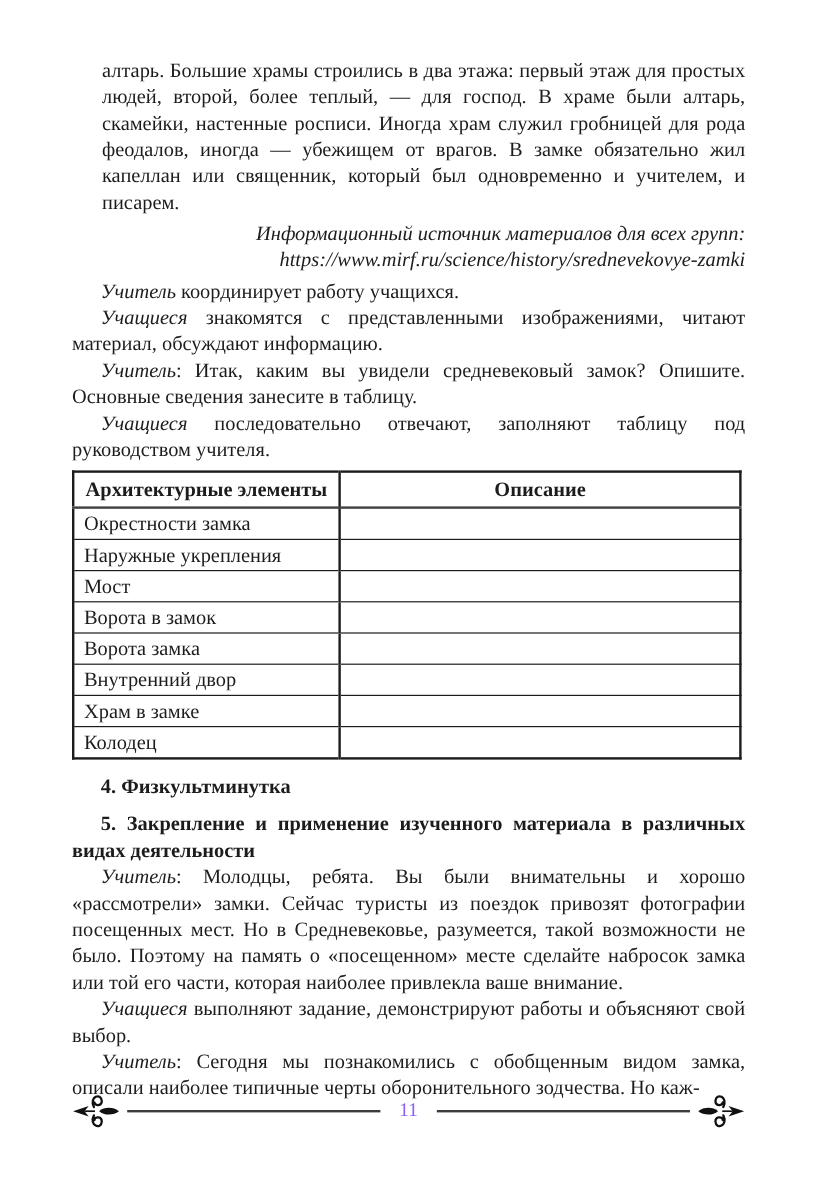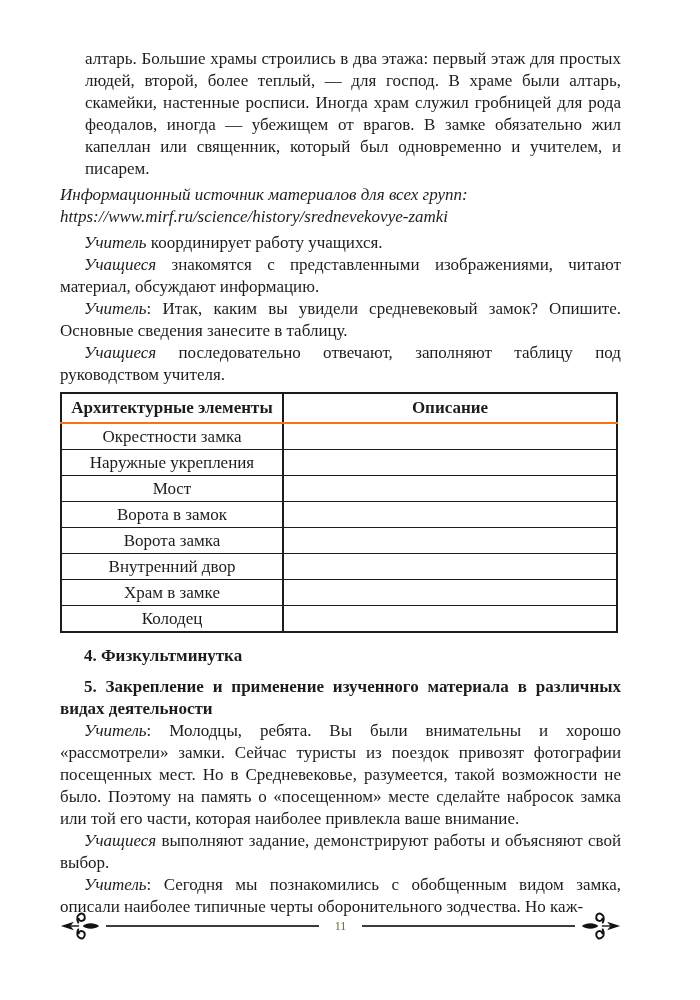--- a/index.html
+++ b/index.html
@@ -13,47 +13,47 @@
     overflow:hidden;
   }
   .content {
     position:absolute; left:60px; top:48px; width:561px;
     font-size:17px; line-height:22px; text-align:justify;
   }
   .para { text-indent:24px; }
   .para.continuation { text-indent:0; margin-left:25px; width:536px; }
   .lead { font-style:italic; }
   .source {
-    font-style:italic; margin:4px 0 4px 0; line-height:22px;
+    font-style:italic; text-align:right; margin:4px 0 4px 0; line-height:22px;
   }
   table.castle-table {
     width:558px; border-collapse:collapse; margin-top:6px;
     border:2px solid #1c1c1c; table-layout:fixed;
   }
   .castle-table th, .castle-table td { border:1px solid #1c1c1c; font-size:17px; }
   .castle-table th {
     font-weight:bold; text-align:center; padding:3px 4px;
-    border-bottom:2px solid #f97316;
+    border-bottom:2px solid #404040;
   }
   .castle-table th.col-elements, .castle-table td.col-elements {
     width:222px; border-right:2px solid #1c1c1c;
   }
-  .castle-table td { padding:2px 8px; height:26px; line-height:21px; text-align:center; }
+  .castle-table td { padding:2px 8px; height:26px; line-height:21px; text-align:left; }
   .heading { font-weight:bold; text-indent:24px; text-align:justify; }
   .heading.h4 { margin-top:12px; }
   .heading.h5 { margin-top:9px; }
   .heading.h6 { margin-top:10px; }
   .footer {
     position:absolute; left:60px; bottom:56px; width:561px;
     display:flex; align-items:center;
   }
   .rule { flex:1; height:2px; background:#3c3c3c; }
   .rule.left { margin-left:6px; }
   .rule.right { margin-right:6px; }
-  .pagenum { font-size:12px; padding:0 16px; color:#4d7c0f; line-height:1; }
+  .pagenum { font-size:16px; padding:0 16px; color:#8b5cf6; line-height:1; }
   .fleuron { width:40px; height:36px; flex:0 0 auto; }
   .fleuron.right { transform:scaleX(-1); }
 </style>
 </head>
 <body>
 
 <div class="page">
   <div class="content">
 
     <p class="para continuation">алтарь. Большие храмы строились в два этажа: первый этаж для простых людей, второй, более теплый, — для господ. В храме были алтарь, скамейки, настенные росписи. Иногда храм служил гробницей для рода феодалов, иногда — убежищем от врагов. В замке обязательно жил капеллан или священник, который был одновременно и учителем, и писарем.</p>

